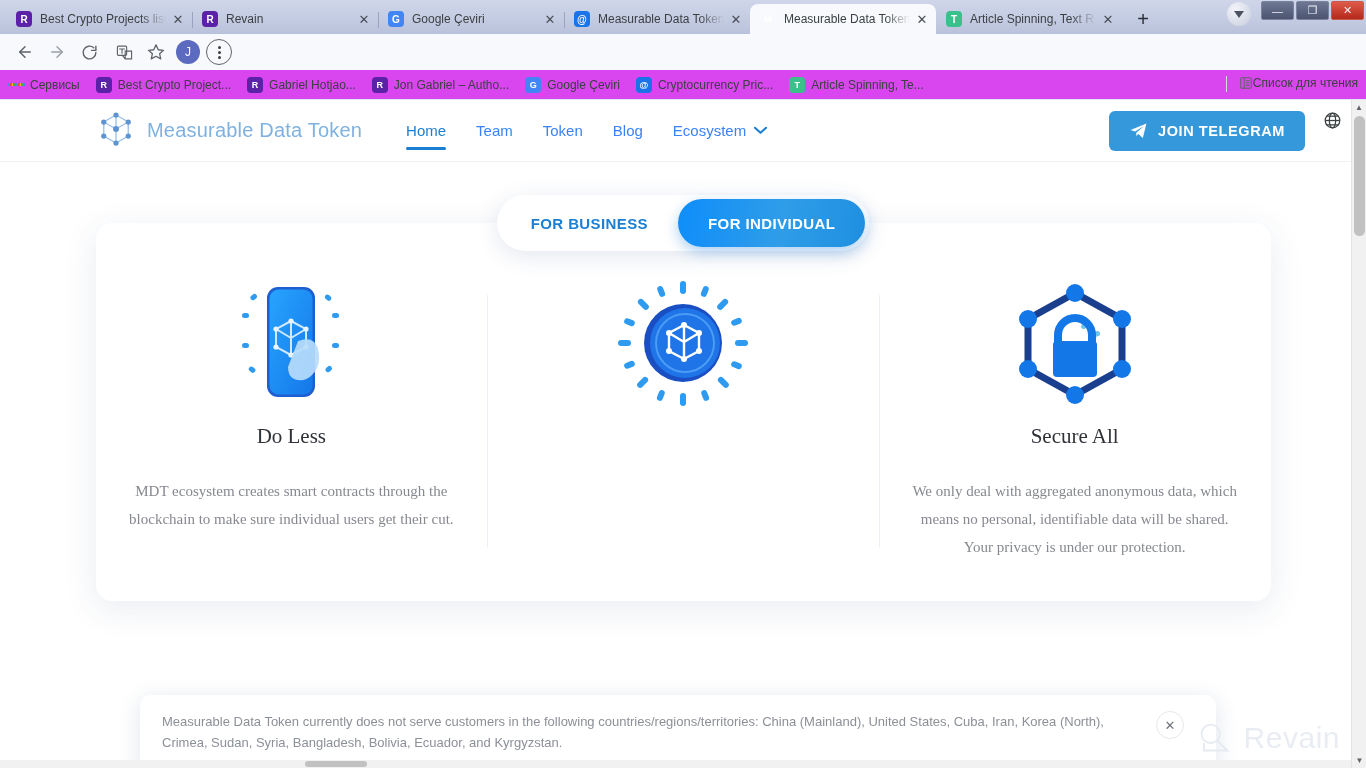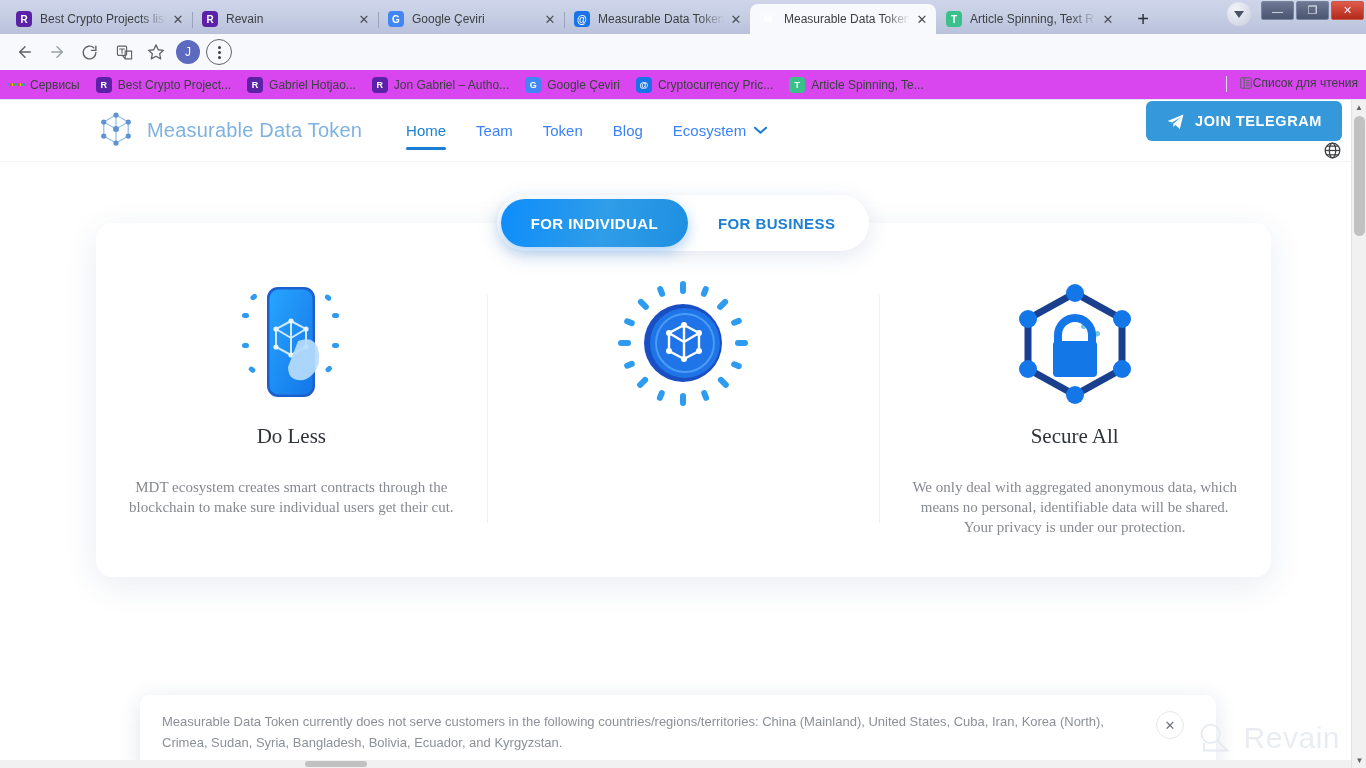--- a/index.html
+++ b/index.html
@@ -161,21 +161,21 @@
   .navitem {
     font-size: 15px; color: #3b82f6; margin-right: 30px;
     height: 62px; display: flex; align-items: center; position: relative;
   }
   .navitem.active { color: #1a7fd4; }
   .navitem.active::after {
     content:""; position:absolute; left:0; right:0; bottom: 12px;
     height: 3px; background: #1a7fd4; border-radius: 2px;
   }
   .navitem .chev { margin-left: 8px; color:#1a7fd4; font-size: 12px; }
-  .header-right { margin-left: auto; display: flex; align-items: flex-end; flex-direction: column; }
+  .header-right { margin-left: auto; display: flex; align-items: flex-start; }
   .tg-btn {
     background: #3498db; color: #fff;
     height: 40px; border-radius: 6px;
     display: flex; align-items: center; padding: 0 20px;
     font-size: 14.5px; font-weight: bold; letter-spacing: .6px;
   }
   .tg-btn .plane { margin-right: 10px; display:flex; }
   .globe { margin-left: 18px; display:flex; color: #3c4043; }
 
   
@@ -216,21 +216,21 @@
   .card + .card::before {
     content:""; position:absolute; left:0; top:14px; bottom: 14px;
     width:1px; background: #edf0f4;
   }
   .card .iconbox { height: 125px; display:flex; align-items:center; justify-content:center; }
   .card h3 {
     font-size: 21px; font-weight: normal; color: #2f3338;
     margin-top: 18px;
   }
   .card p {
-    font-size: 15px; color: #86898f; line-height: 20px;
+    font-size: 15px; color: #86898f; line-height: 28px;
     margin-top: 28px;
   }
 
   
   .disclaimer {
     position: absolute; left: 140px; top: 595px;
     width: 1076px; min-height: 82px;
     background: #ffffff; border-radius: 10px;
     box-shadow: 0 4px 22px rgba(40,70,120,.14);
     display: flex; align-items: flex-start;
@@ -493,22 +493,22 @@
               <line x1="2.8" y1="12" x2="21.2" y2="12"></line>
               <line x1="4.3" y1="6.5" x2="19.7" y2="6.5"></line>
               <line x1="4.3" y1="17.5" x2="19.7" y2="17.5"></line>
             </svg>
         </div>
       </div>
     </div>
 
     <div class="toggle-wrap">
       <div class="toggle">
+        <div class="seg">FOR BUSINESS</div>
         <div class="seg on">FOR INDIVIDUAL</div>
-        <div class="seg">FOR BUSINESS</div>
       </div>
     </div>
 
     <div class="cards">
 
       <div class="card">
         <div class="iconbox">
           <svg width="130" height="125" viewBox="0 0 130 125" fill="none">
             <g fill="#2e9bf0">
               <rect x="16" y="32" width="7" height="5" rx="2.5"></rect>

